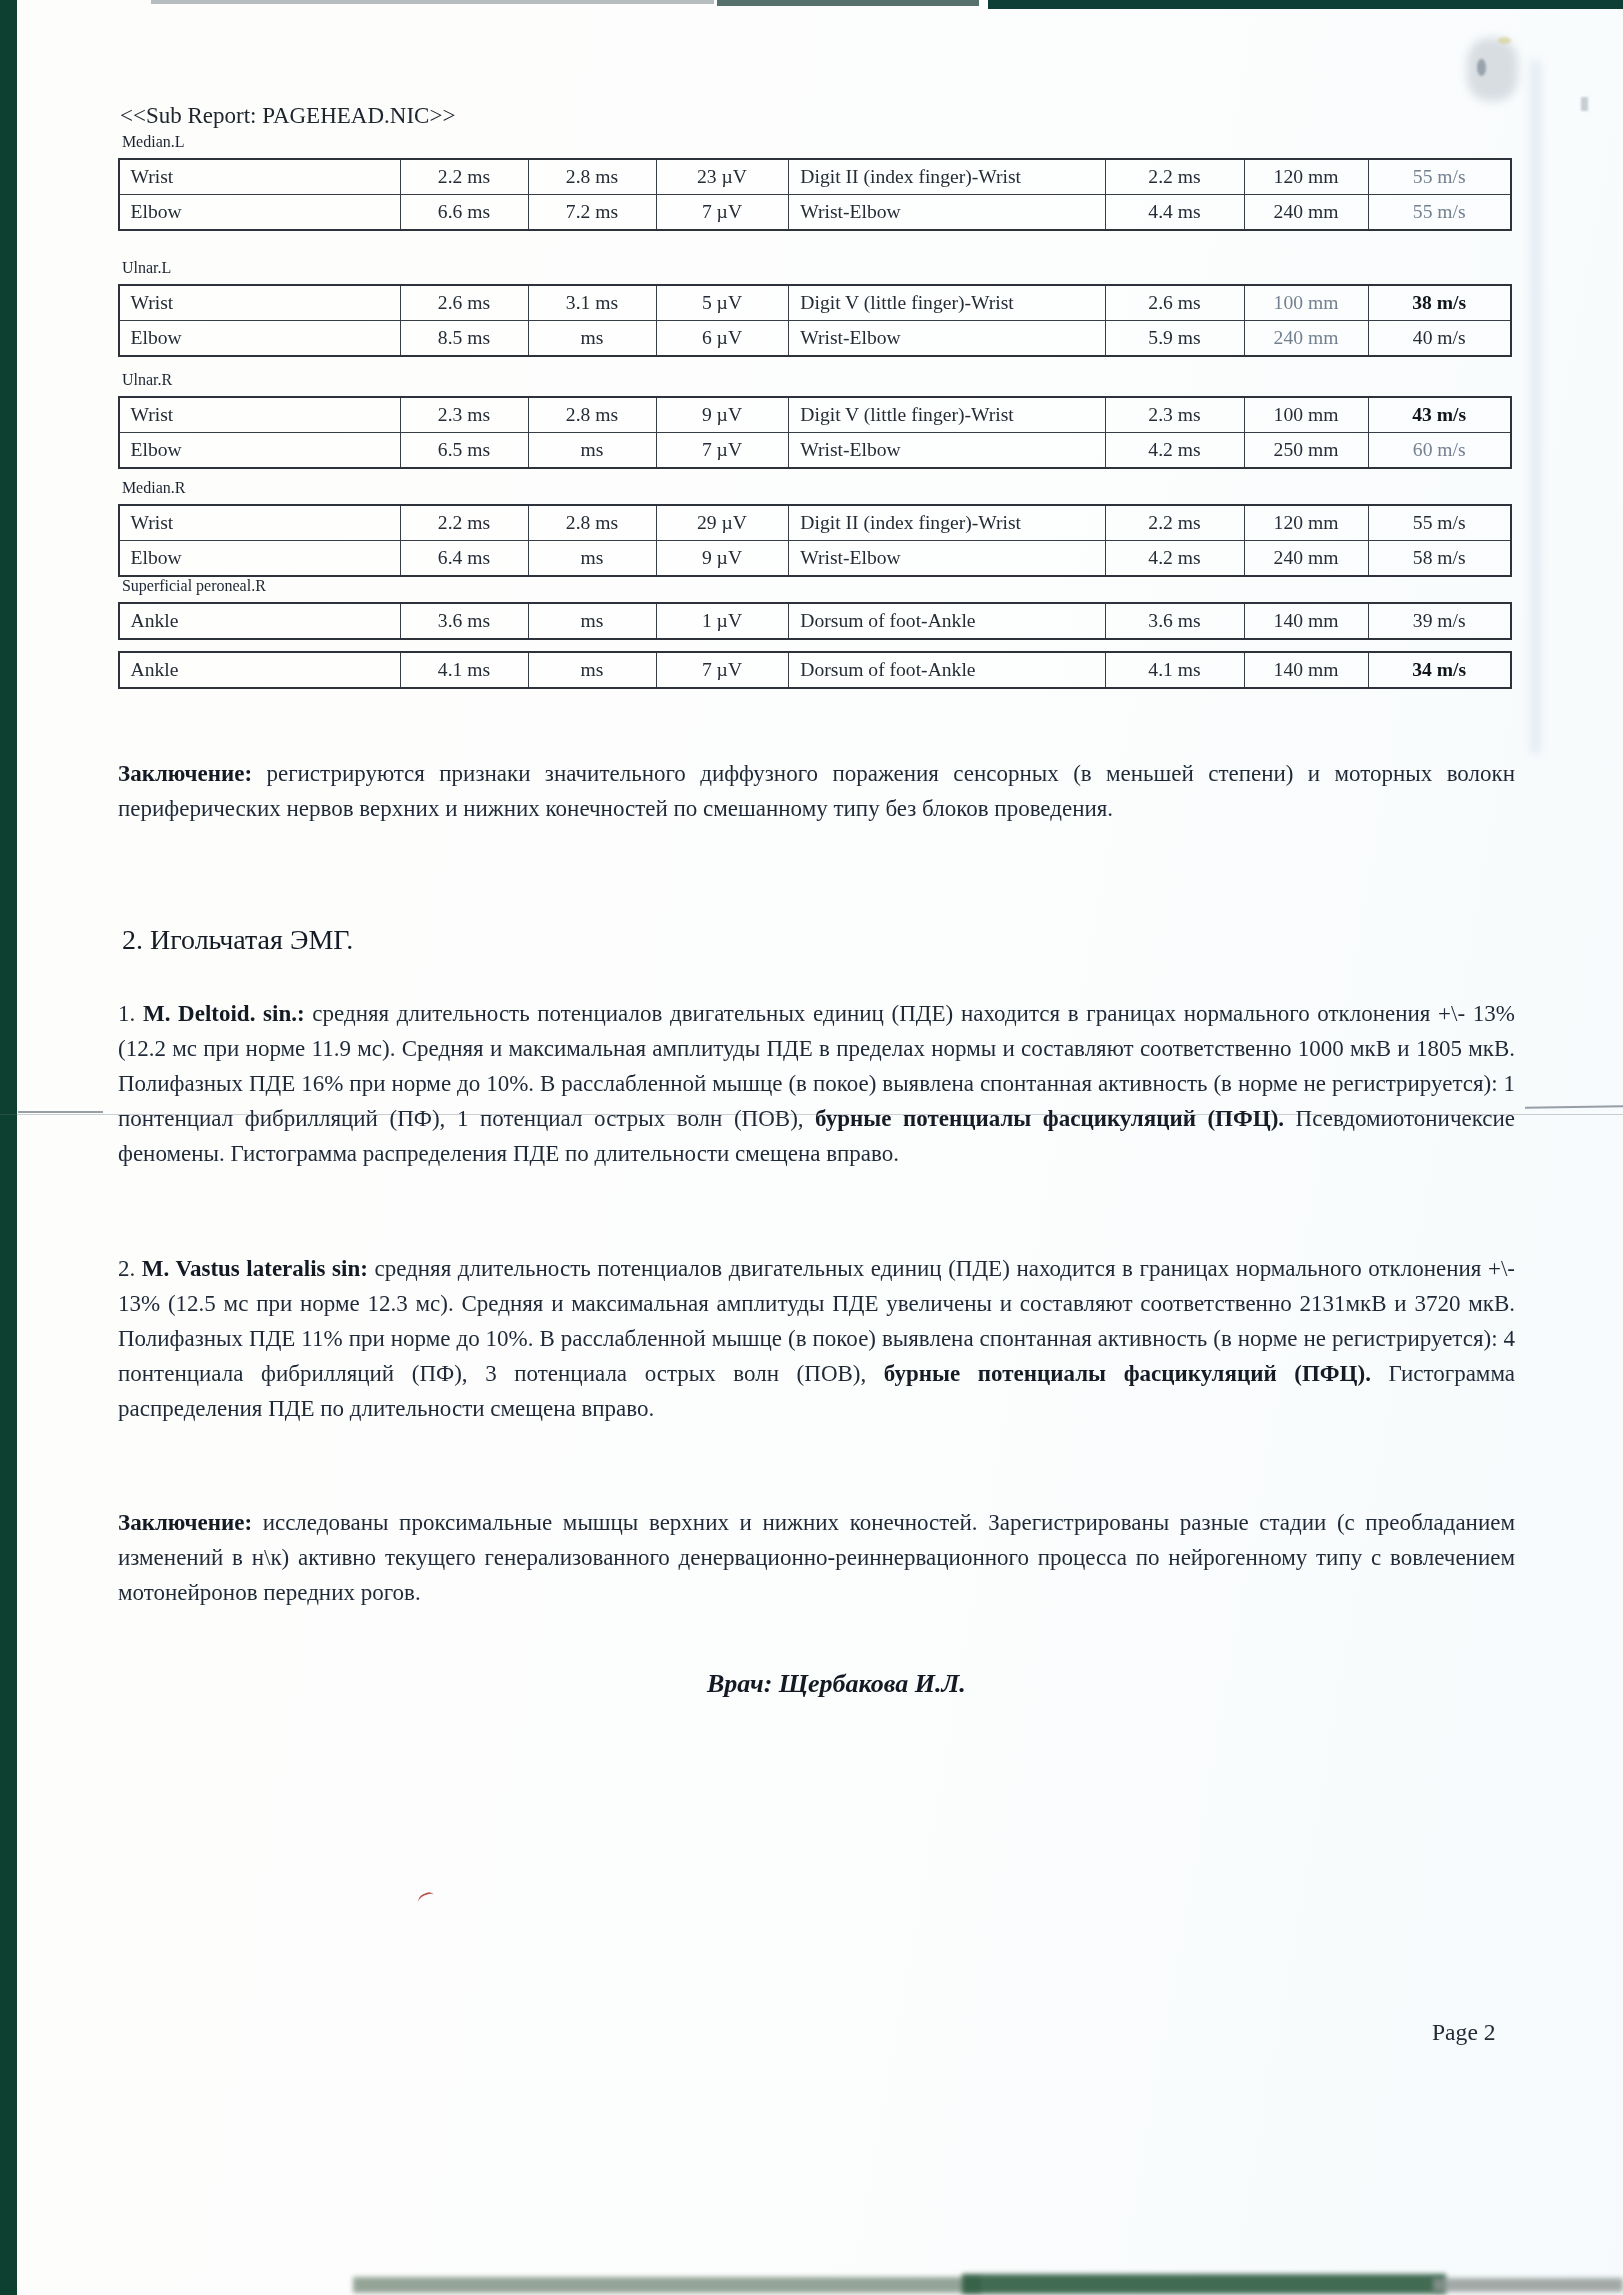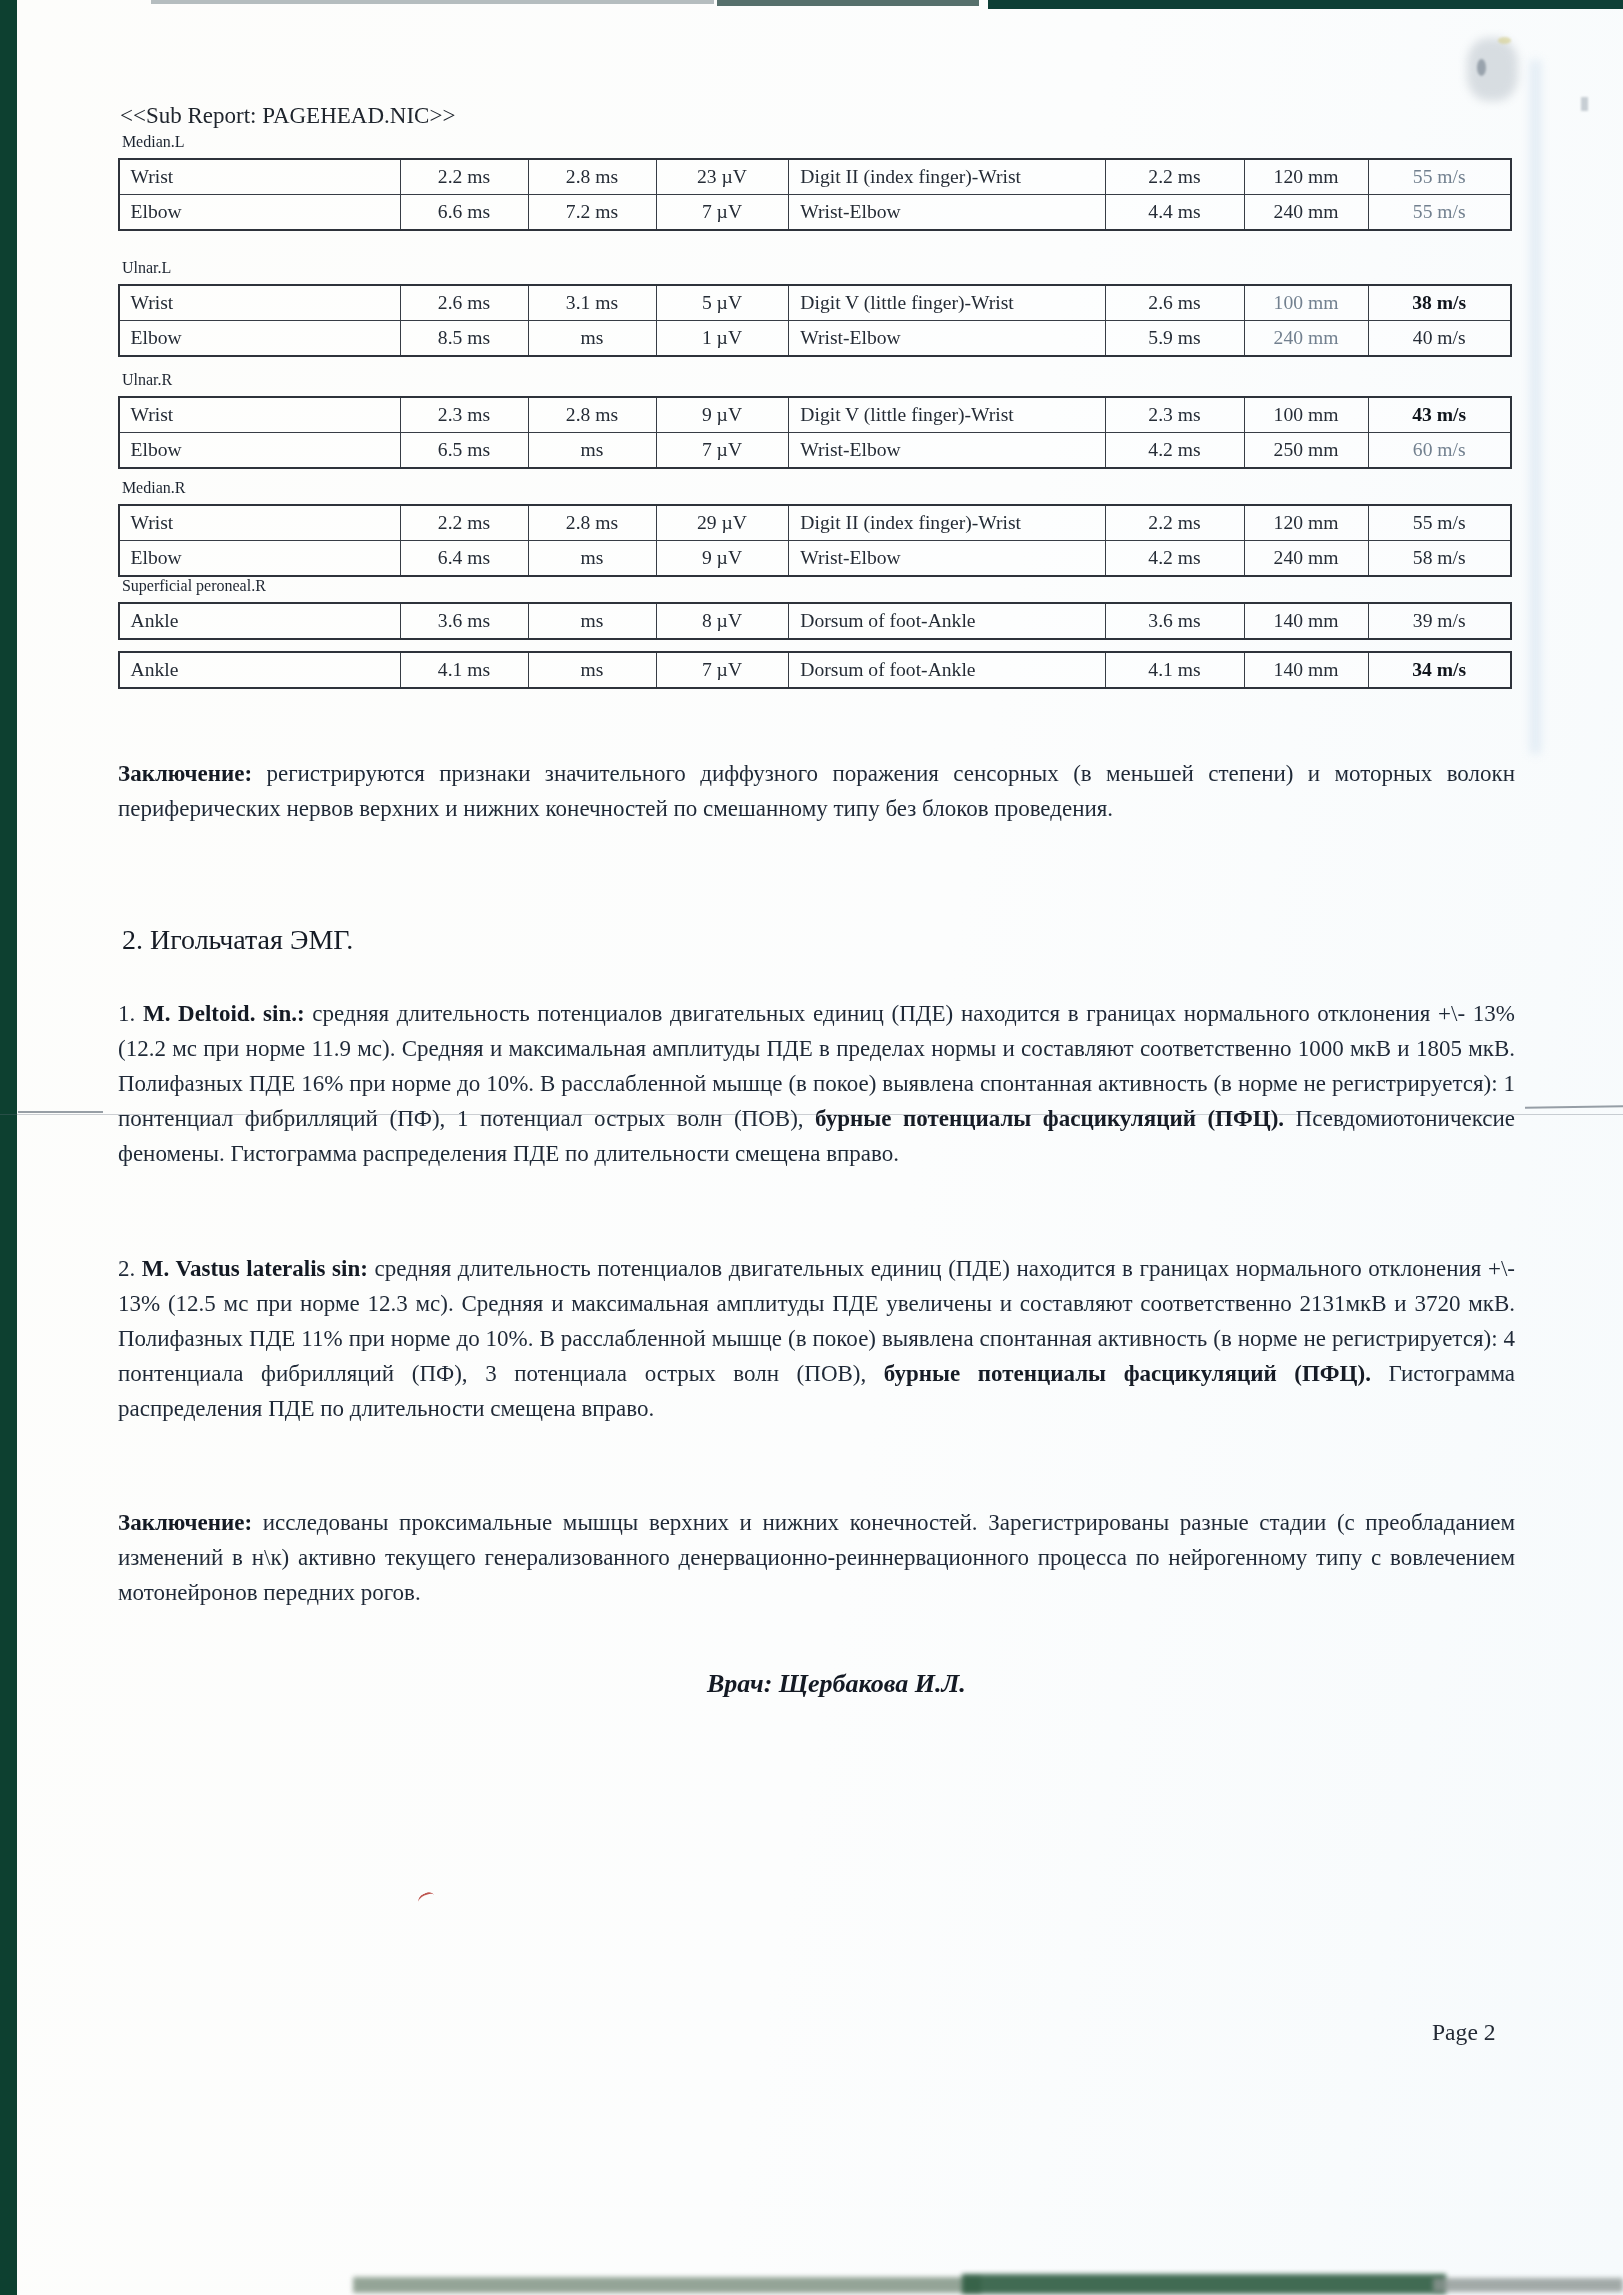--- a/index.html
+++ b/index.html
@@ -132,21 +132,21 @@
         <td>5 µV</td>
         <td class="seg">Digit V (little finger)-Wrist</td>
         <td>2.6 ms</td>
         <td class="faded">100 mm</td>
         <td class="b">38 m/s</td>
       </tr>
       <tr>
         <td class="site">Elbow</td>
         <td>8.5 ms</td>
         <td>ms</td>
-        <td>1 µV</td>
+        <td>6 µV</td>
         <td class="seg">Wrist-Elbow</td>
         <td>5.9 ms</td>
         <td class="faded">240 mm</td>
         <td>40 m/s</td>
       </tr>
     </tbody>
       </table>
   </div>
 
   <div class="abs nerve-block" style="top:367px">
@@ -236,21 +236,21 @@
           <col style="width:317px">
           <col style="width:139px">
           <col style="width:124px">
           <col style="width:143px">
         </colgroup>
       <tbody>
           <tr>
         <td class="site">Ankle</td>
         <td>3.6 ms</td>
         <td>ms</td>
-        <td>8 µV</td>
+        <td>1 µV</td>
         <td class="seg">Dorsum of foot-Ankle</td>
         <td>3.6 ms</td>
         <td>140 mm</td>
         <td>39 m/s</td>
       </tr>
     </tbody>
       </table>
   </div>
 
   <div class="abs nerve-block" style="top:651px">

